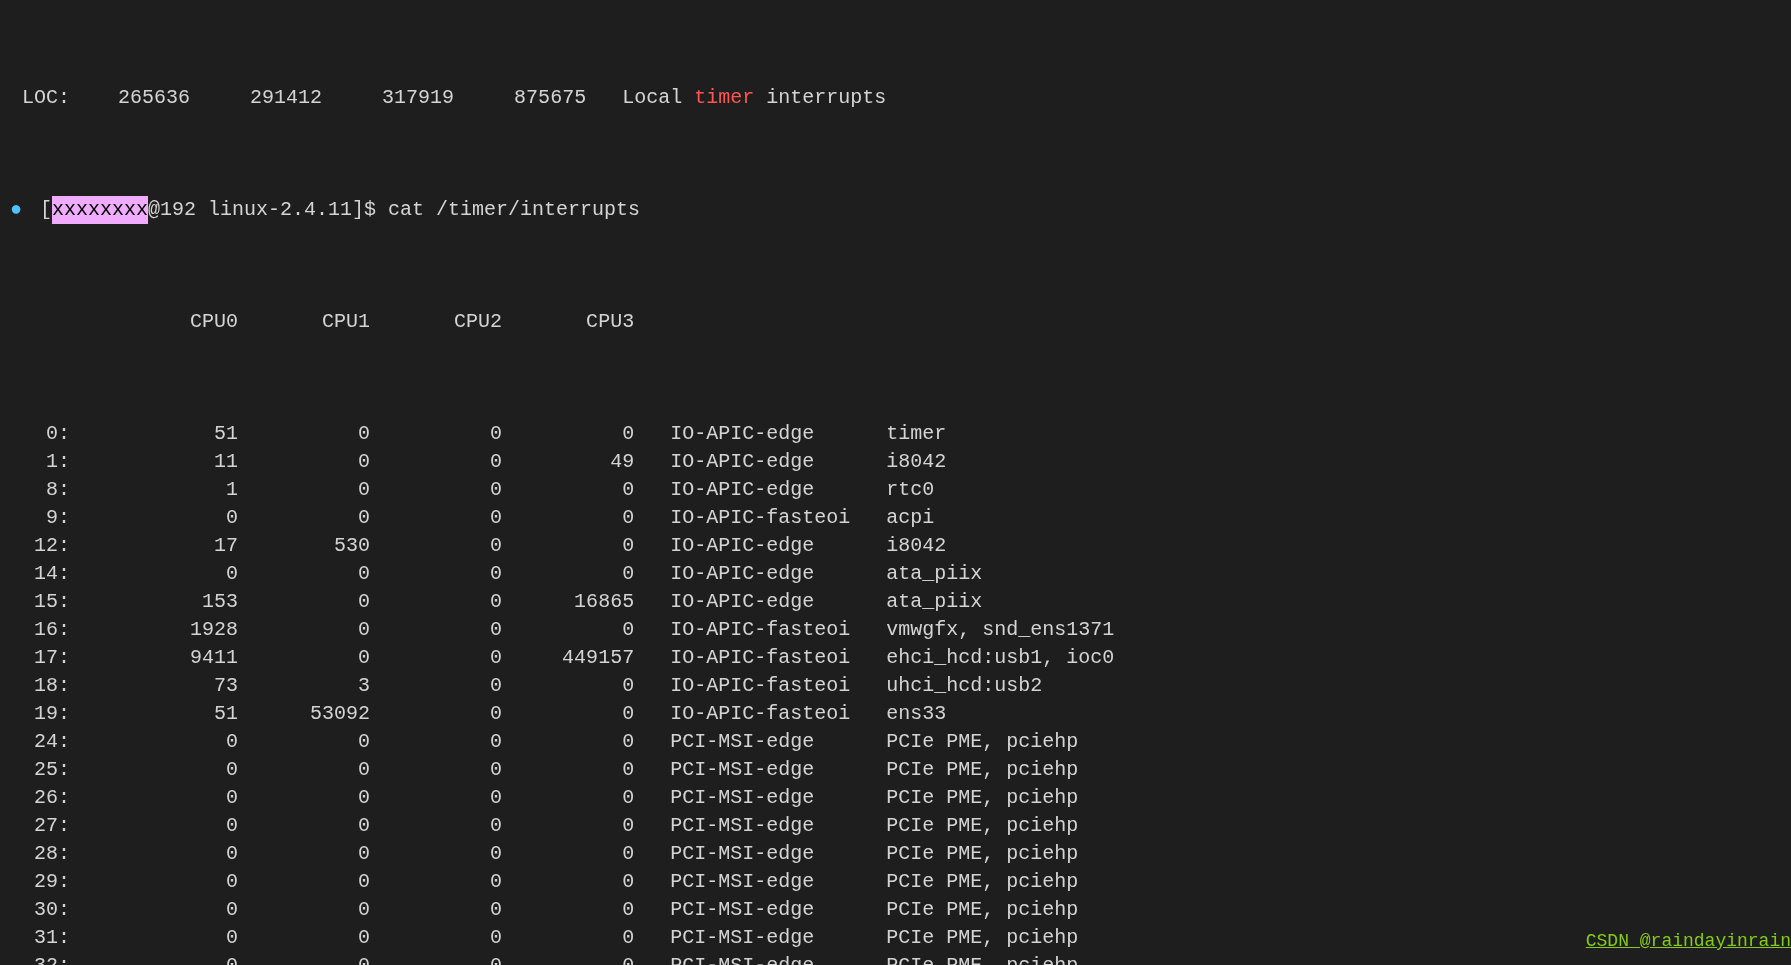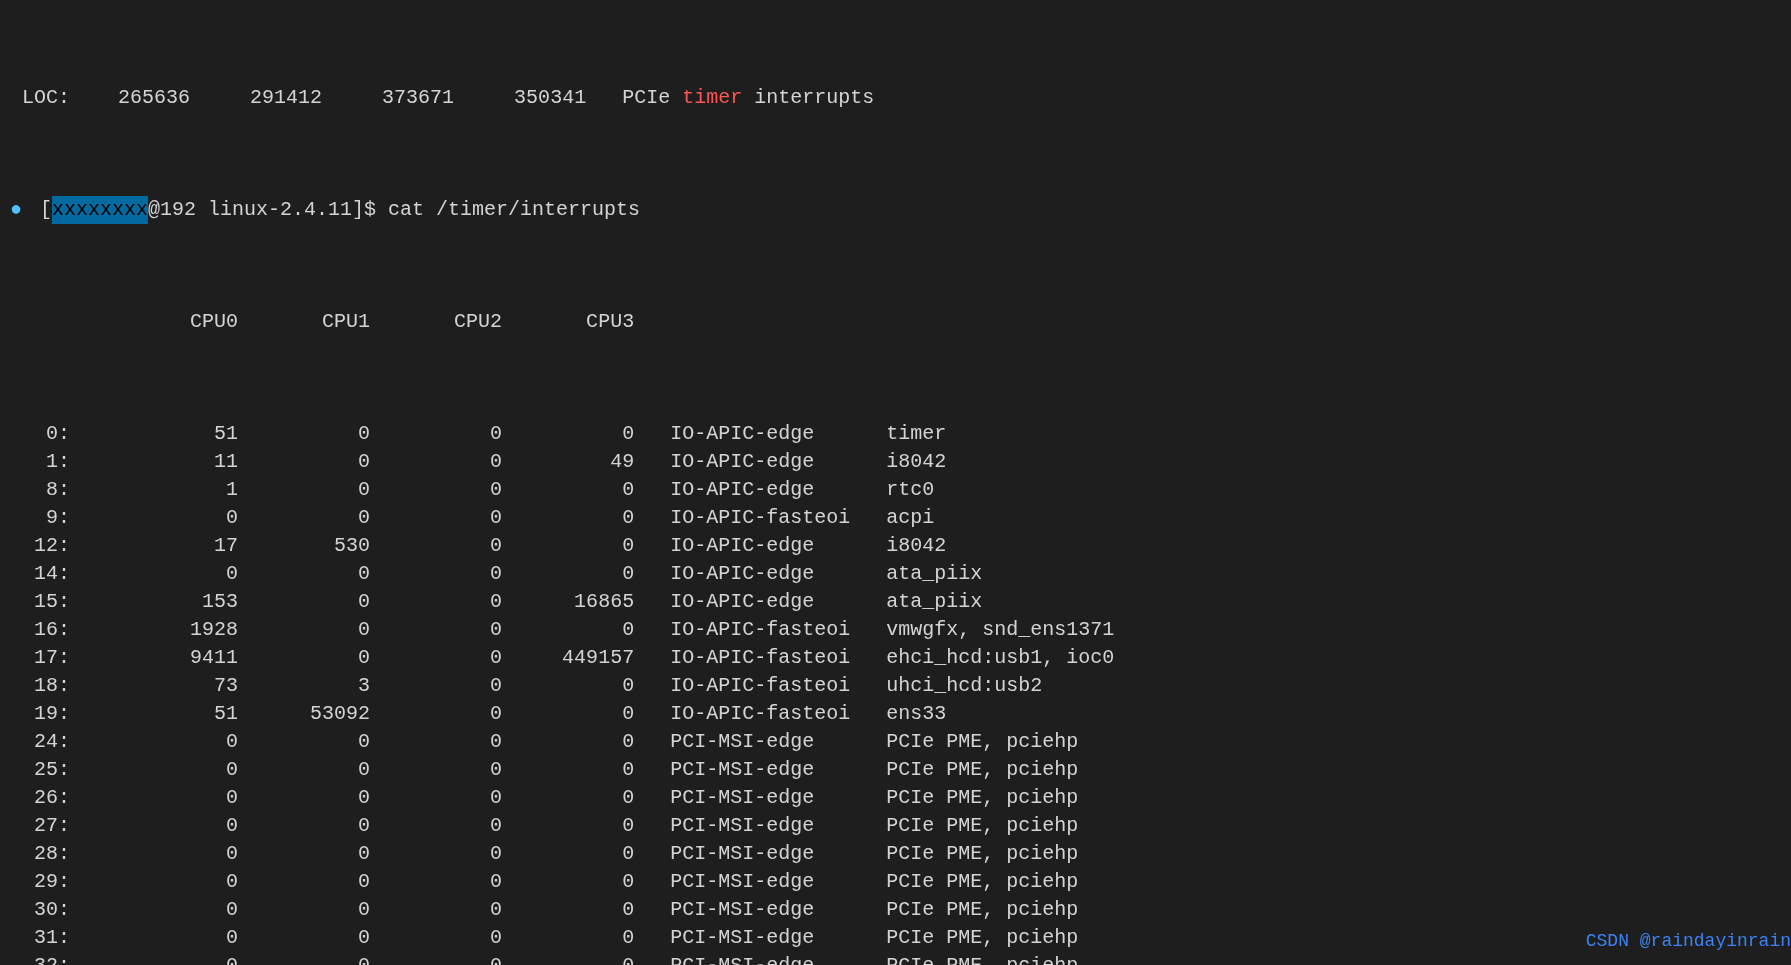--- a/index.html
+++ b/index.html
@@ -1,28 +1,28 @@
 <!DOCTYPE html>
 <html><head>
 <meta charset="utf-8">
 <style>
   html,body{margin:0;padding:0;background:#1e1e1e;color:#d4d4d4;font-family:Consolas,"Courier New",monospace;font-size:20px;line-height:28px;}
   .terminal{padding:0 10px;white-space:pre;position:relative;width:1791px;height:965px;overflow:hidden;}
   .row{height:28px;}
   .bullet{color:#4fc1ff;display:inline-block;width:18px;}
-  .redacted{display:inline-block;background:#0369a1;color:#000;vertical-align:middle;}
+  .redacted{display:inline-block;background:#f0abfc;color:#000;vertical-align:middle;}
   .red{color:#ff5555;}
-  .wm{position:absolute;right:20px;bottom:10px;color:#3b82f6;font-size:18px;}
+  .wm{position:absolute;right:20px;bottom:10px;color:#84cc16;font-size:18px;text-decoration:underline;}
 </style>
 </head>
 <body>
 
 <div class="terminal">
   
-  <div class="row"><span> LOC:</span><span>    265636</span><span>     291412</span><span>     373671</span><span>     350341</span><span>   </span><span>PCIe </span><span class="red">timer</span><span> interrupts</span></div>
+  <div class="row"><span> LOC:</span><span>    265636</span><span>     291412</span><span>     317919</span><span>     875675</span><span>   </span><span>Local </span><span class="red">timer</span><span> interrupts</span></div>
   
   <div class="row"><span class="bullet">●</span><span> [</span><span class="redacted">xxxxxxxx</span><span>@192 linux-2.4.11]$ </span><span>cat /timer/interrupts</span></div>
   
   <div class="row"><span>    </span><span>           CPU0</span><span>       CPU1</span><span>       CPU2</span><span>       CPU3</span></div>
   
   <div id="rows-container"><div class="row"><span>   0:</span><span>            51</span><span>          0</span><span>          0</span><span>          0</span><span>   </span><span>IO-APIC-edge      </span><span>timer</span></div><div class="row"><span>   1:</span><span>            11</span><span>          0</span><span>          0</span><span>         49</span><span>   </span><span>IO-APIC-edge      </span><span>i8042</span></div><div class="row"><span>   8:</span><span>             1</span><span>          0</span><span>          0</span><span>          0</span><span>   </span><span>IO-APIC-edge      </span><span>rtc0</span></div><div class="row"><span>   9:</span><span>             0</span><span>          0</span><span>          0</span><span>          0</span><span>   </span><span>IO-APIC-fasteoi   </span><span>acpi</span></div><div class="row"><span>  12:</span><span>            17</span><span>        530</span><span>          0</span><span>          0</span><span>   </span><span>IO-APIC-edge      </span><span>i8042</span></div><div class="row"><span>  14:</span><span>             0</span><span>          0</span><span>          0</span><span>          0</span><span>   </span><span>IO-APIC-edge      </span><span>ata_piix</span></div><div class="row"><span>  15:</span><span>           153</span><span>          0</span><span>          0</span><span>      16865</span><span>   </span><span>IO-APIC-edge      </span><span>ata_piix</span></div><div class="row"><span>  16:</span><span>          1928</span><span>          0</span><span>          0</span><span>          0</span><span>   </span><span>IO-APIC-fasteoi   </span><span>vmwgfx, snd_ens1371</span></div><div class="row"><span>  17:</span><span>          9411</span><span>          0</span><span>          0</span><span>     449157</span><span>   </span><span>IO-APIC-fasteoi   </span><span>ehci_hcd:usb1, ioc0</span></div><div class="row"><span>  18:</span><span>            73</span><span>          3</span><span>          0</span><span>          0</span><span>   </span><span>IO-APIC-fasteoi   </span><span>uhci_hcd:usb2</span></div><div class="row"><span>  19:</span><span>            51</span><span>      53092</span><span>          0</span><span>          0</span><span>   </span><span>IO-APIC-fasteoi   </span><span>ens33</span></div><div class="row"><span>  24:</span><span>             0</span><span>          0</span><span>          0</span><span>          0</span><span>   </span><span>PCI-MSI-edge      </span><span>PCIe PME, pciehp</span></div><div class="row"><span>  25:</span><span>             0</span><span>          0</span><span>          0</span><span>          0</span><span>   </span><span>PCI-MSI-edge      </span><span>PCIe PME, pciehp</span></div><div class="row"><span>  26:</span><span>             0</span><span>          0</span><span>          0</span><span>          0</span><span>   </span><span>PCI-MSI-edge      </span><span>PCIe PME, pciehp</span></div><div class="row"><span>  27:</span><span>             0</span><span>          0</span><span>          0</span><span>          0</span><span>   </span><span>PCI-MSI-edge      </span><span>PCIe PME, pciehp</span></div><div class="row"><span>  28:</span><span>             0</span><span>          0</span><span>          0</span><span>          0</span><span>   </span><span>PCI-MSI-edge      </span><span>PCIe PME, pciehp</span></div><div class="row"><span>  29:</span><span>             0</span><span>          0</span><span>          0</span><span>          0</span><span>   </span><span>PCI-MSI-edge      </span><span>PCIe PME, pciehp</span></div><div class="row"><span>  30:</span><span>             0</span><span>          0</span><span>          0</span><span>          0</span><span>   </span><span>PCI-MSI-edge      </span><span>PCIe PME, pciehp</span></div><div class="row"><span>  31:</span><span>             0</span><span>          0</span><span>          0</span><span>          0</span><span>   </span><span>PCI-MSI-edge      </span><span>PCIe PME, pciehp</span></div><div class="row"><span>  32:</span><span>             0</span><span>          0</span><span>          0</span><span>          0</span><span>   </span><span>PCI-MSI-edge      </span><span>PCIe PME, pciehp</span></div></div>
   <div class="wm">CSDN @raindayinrain</div>
 </div>
 
 </body></html>

